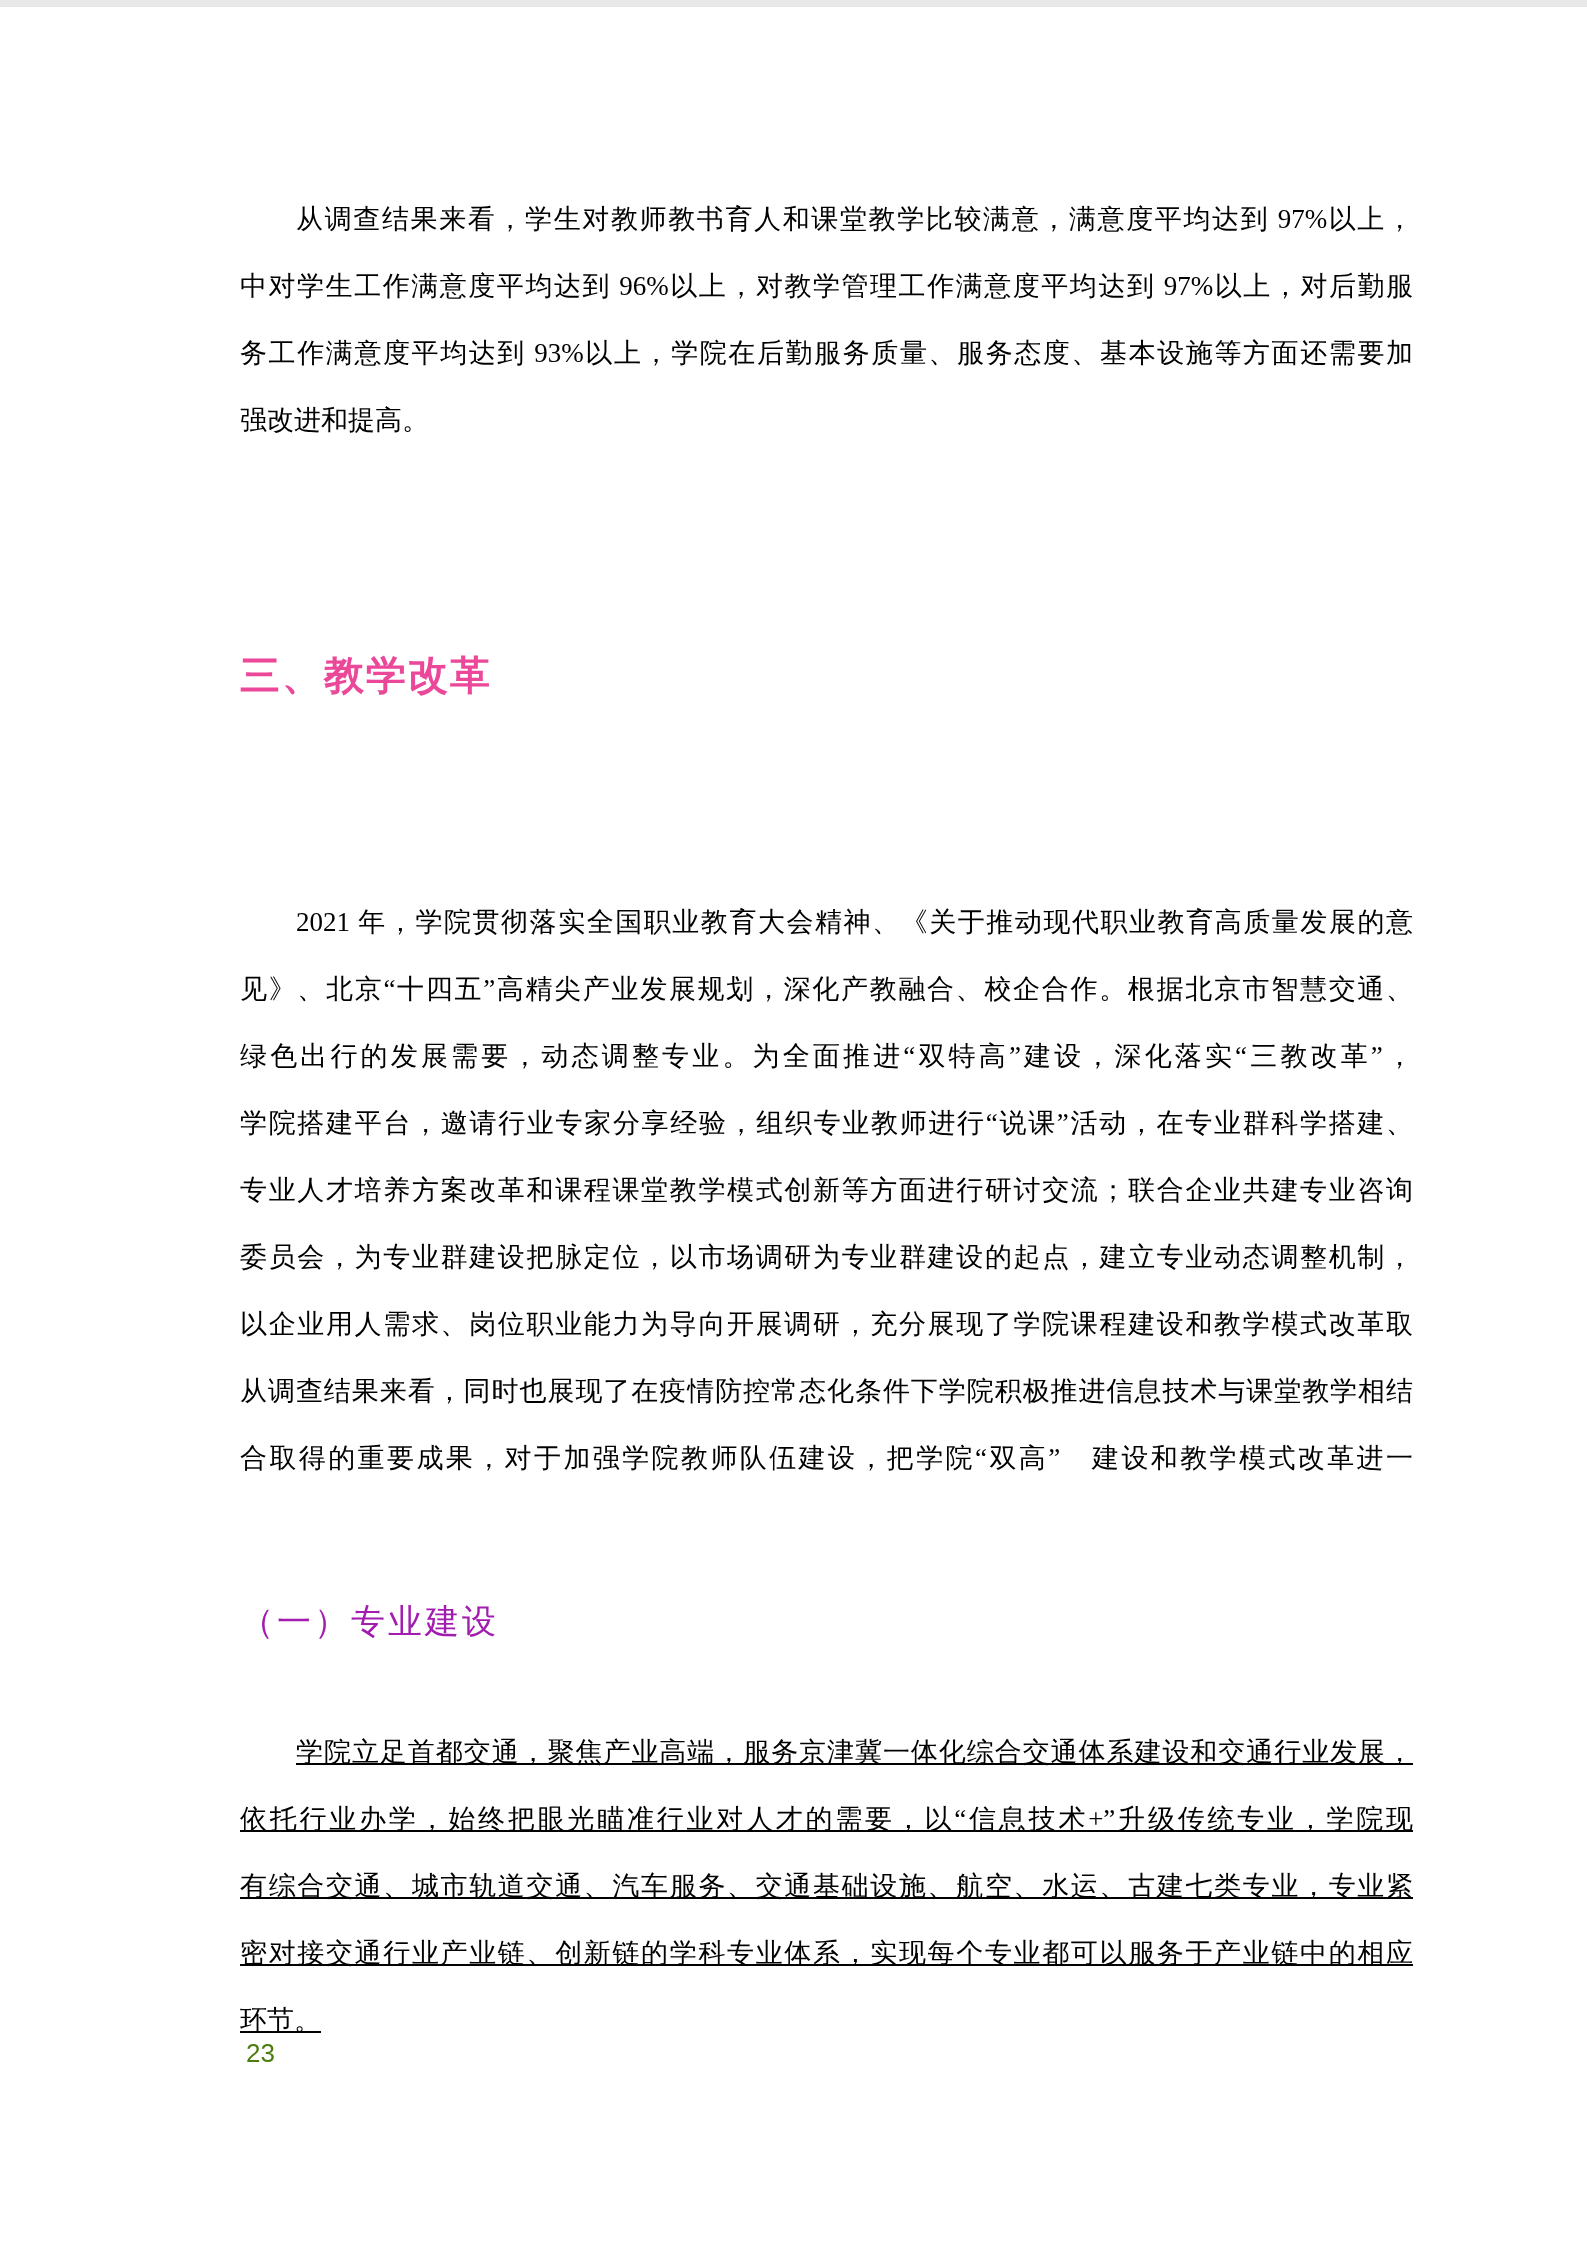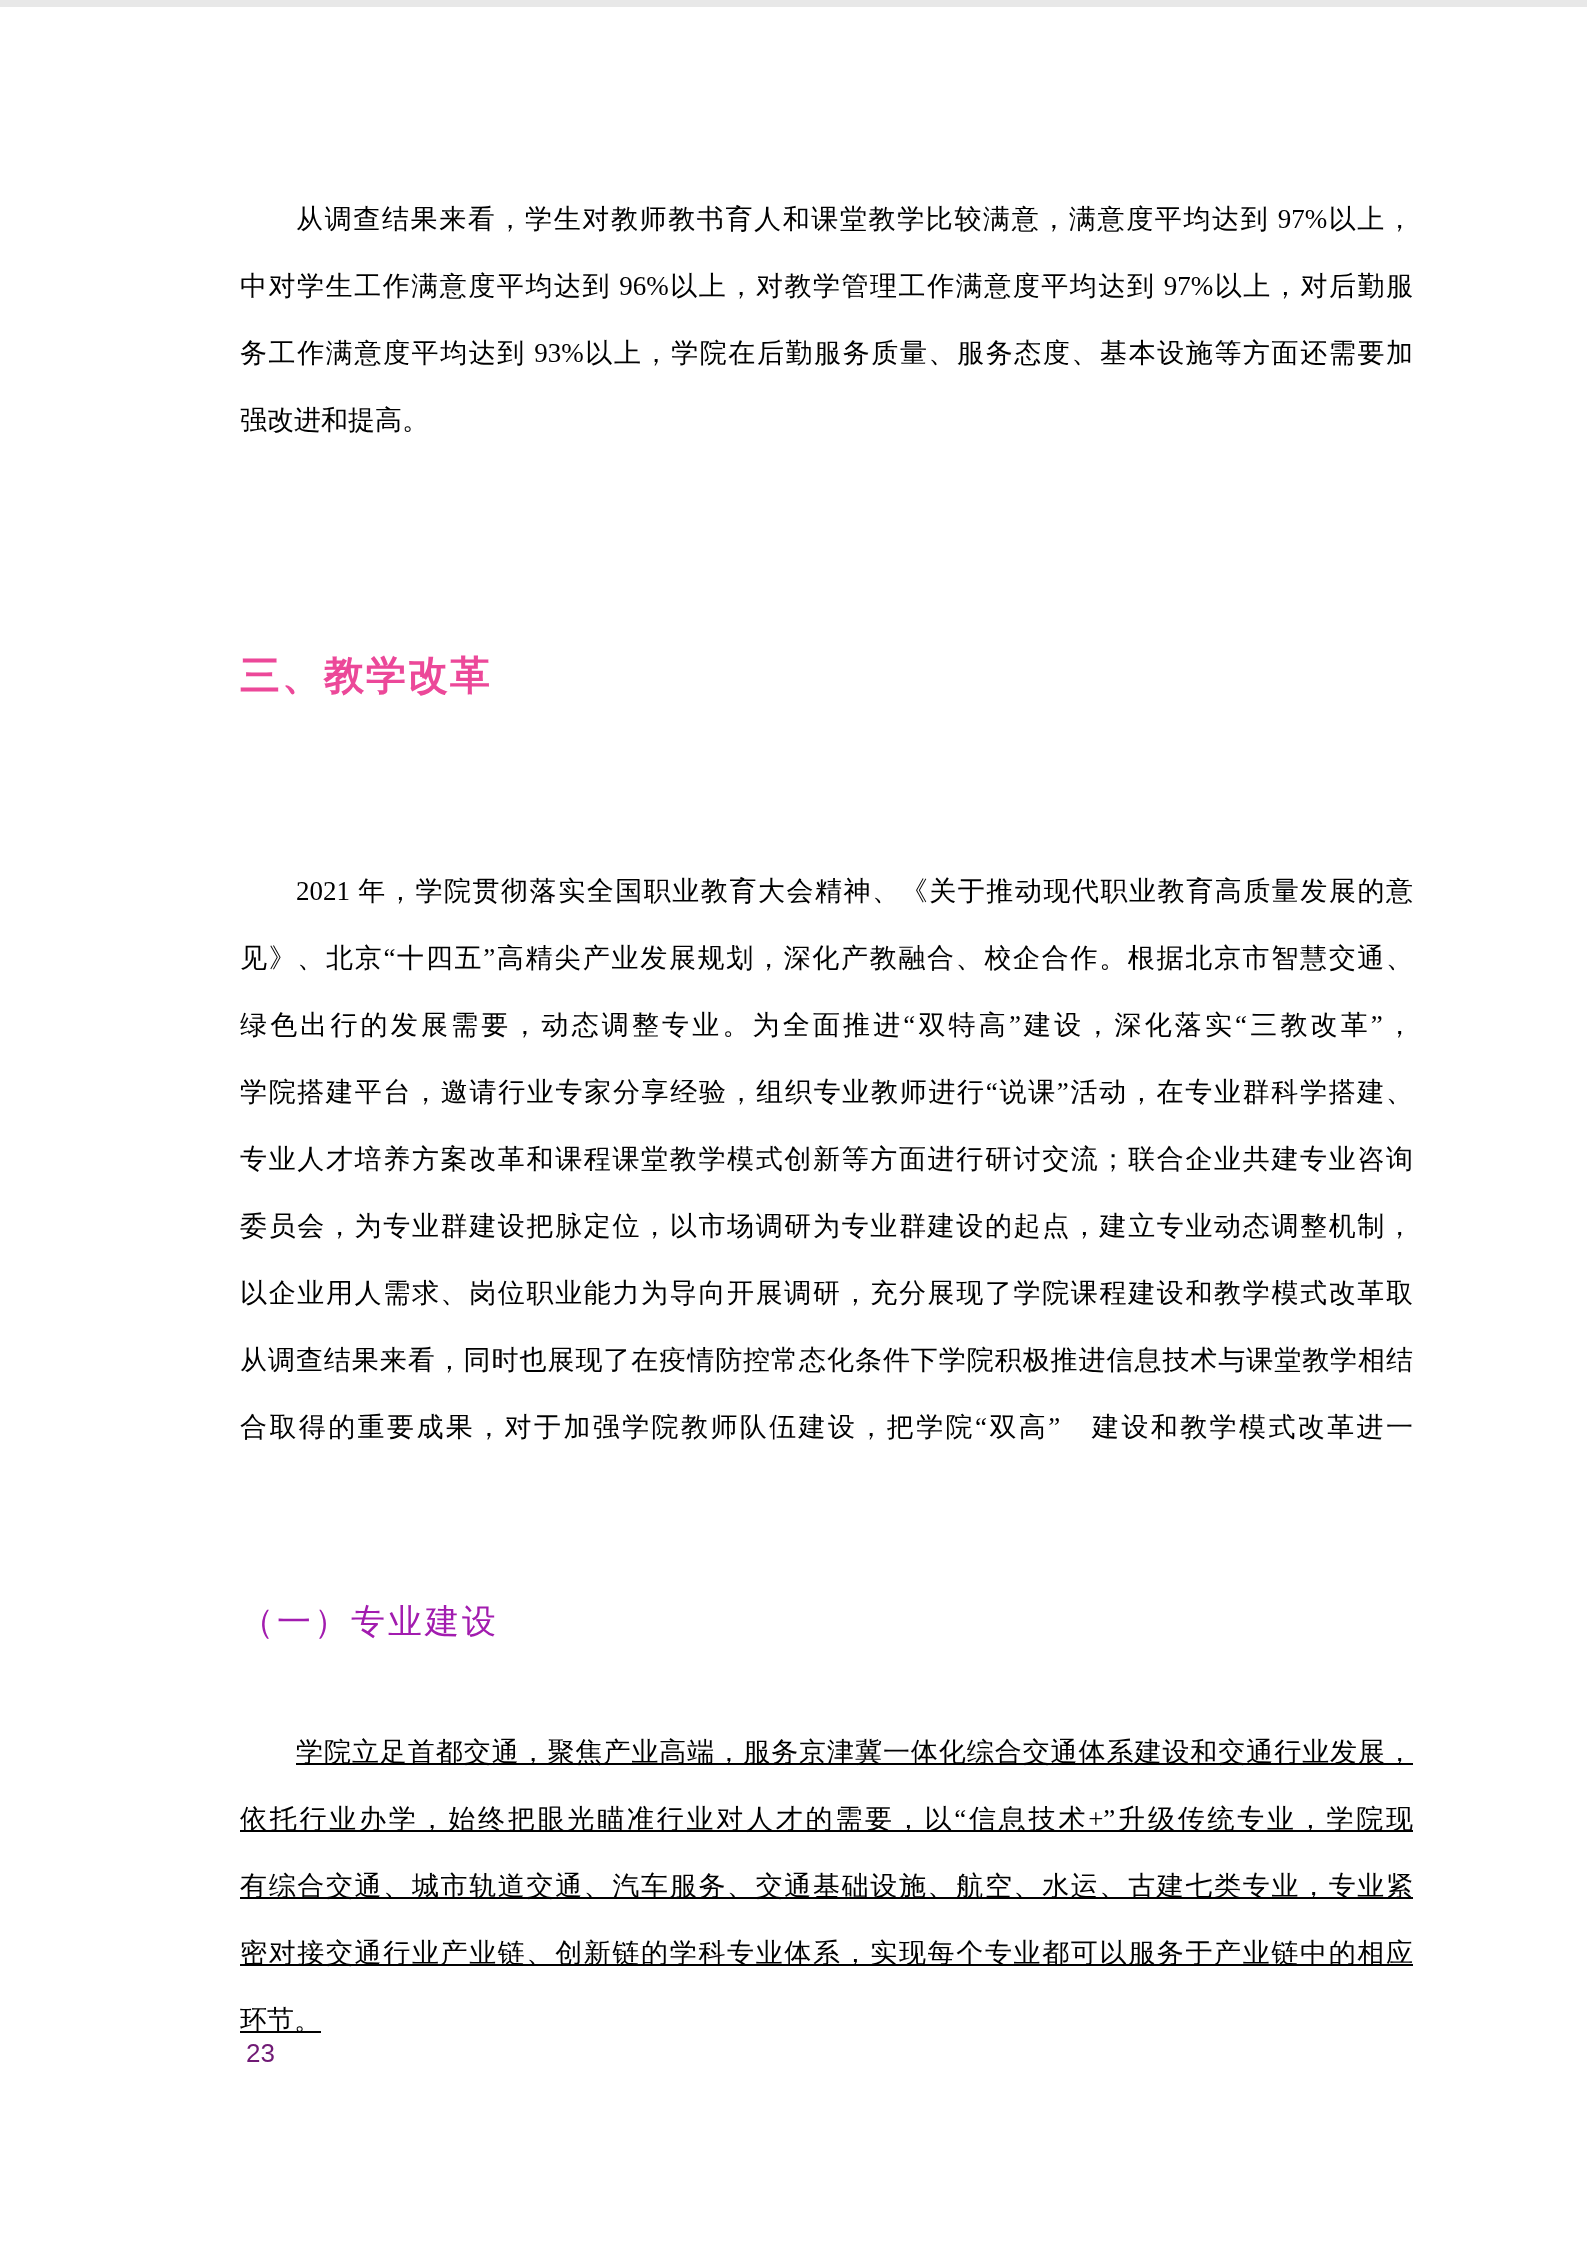--- a/index.html
+++ b/index.html
@@ -51,26 +51,26 @@
     letter-spacing: 3px;
     color: #a21caf;
   }
   .page-number {
     position: absolute;
     left: 246px;
     top: 2030px;
     font-family: "Liberation Sans", "DejaVu Sans", sans-serif;
     font-size: 26px;
     line-height: 32px;
-    color: #701a75;
+    color: #4d7c0f;
   }
   
   #para-intro   { top: 179px; }
   #heading-s3   { top: 642px; }
-  #para-reform  { top: 851px; }
+  #para-reform  { top: 882px; }
   #heading-ss1  { top: 1592px; }
   #para-major   { top: 1712px; text-decoration: underline; }
 </style>
 </head>
 <body>
 
 <div class="page">
 
   <div id="para-intro" class="para">
       <div class="tline first">从调查结果来看，学生对教师教书育人和课堂教学比较满意，满意度平均达到 97%以上，</div>

